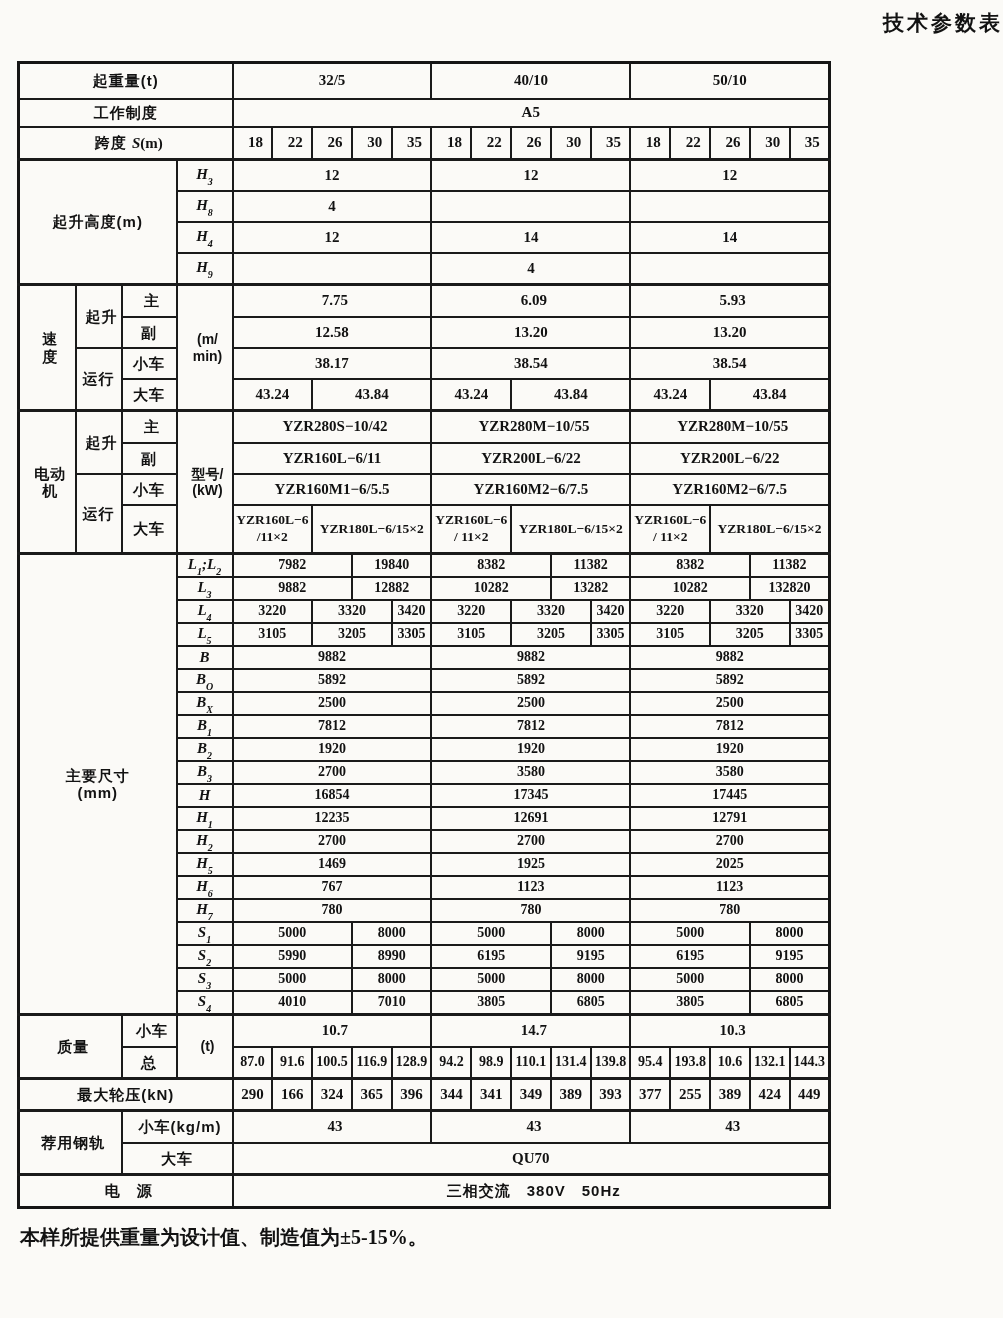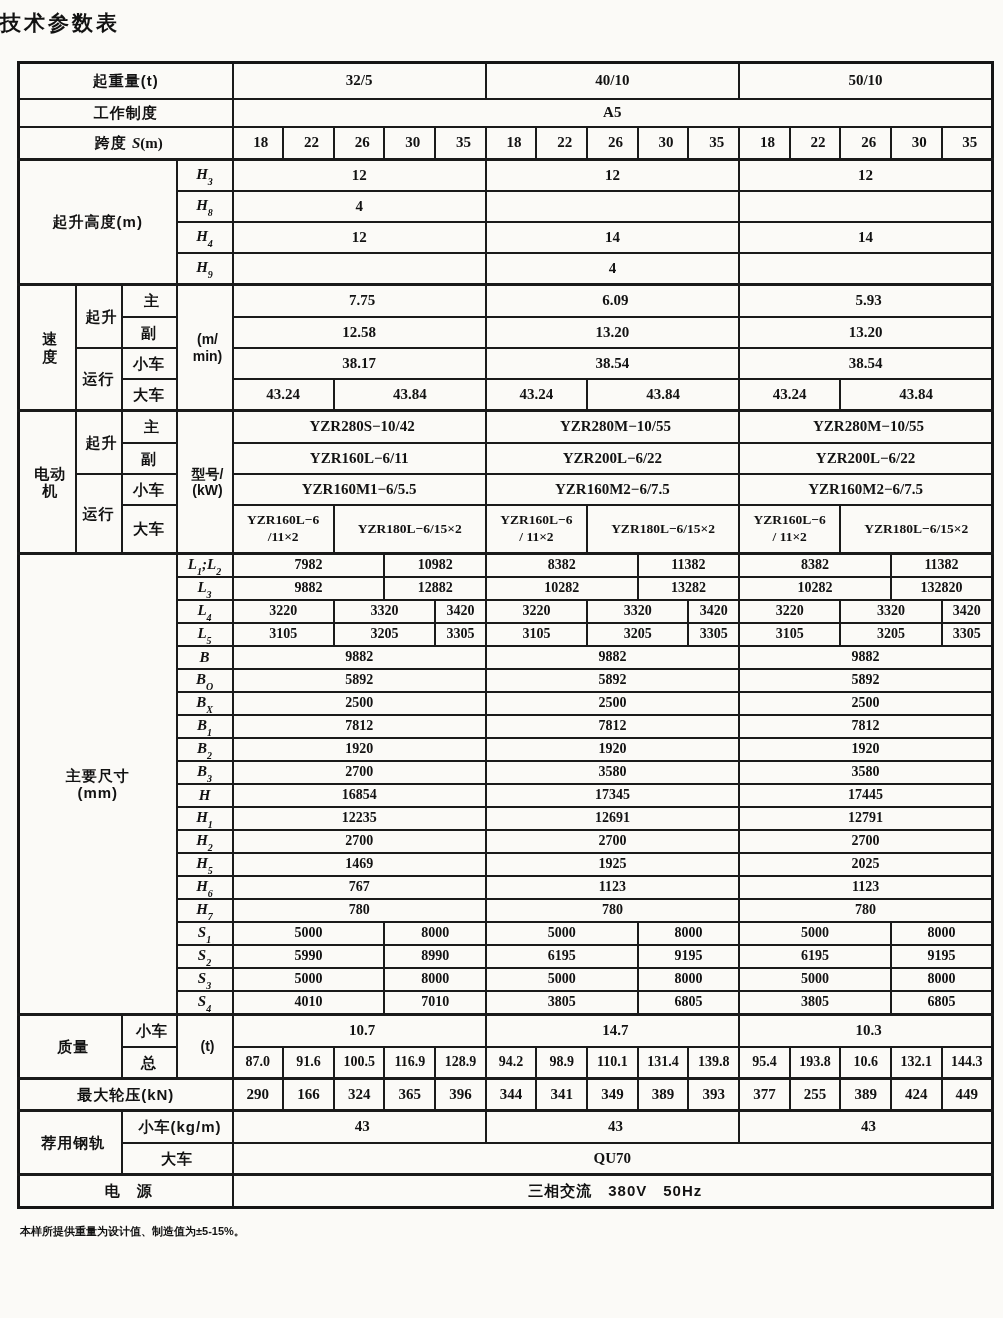--- a/index.html
+++ b/index.html
@@ -4,32 +4,32 @@
 <style>
   html,body{margin:0;padding:0;}
   body{
     width:1003px;height:1318px;
     background:#fbfaf7;
     color:#121212;
     font-family:"Liberation Serif","DejaVu Serif",serif;
     position:relative;
   }
   .title{
-    text-align:left;
+    text-align:right;
     font-family:"Liberation Sans","DejaVu Sans",sans-serif;
     font-weight:bold;
     font-size:21px;
     letter-spacing:3px;
     padding-top:9px;
     margin:0;
   }
   table.spec{
     border-collapse:collapse;
     table-layout:fixed;
-    width:977px;
+    width:814px;
     margin:24px 0 0 17px;
     border:3px solid #151515;
   }
   td{
     border:2px solid #1a1a1a;
     text-align:center;
     vertical-align:middle;
     font-size:15px;
     font-weight:bold;
     padding:0 1px;
@@ -41,23 +41,23 @@
     font-family:"Liberation Sans","DejaVu Sans",sans-serif;
     font-weight:bold;
     letter-spacing:1px;
   }
   td.dim{font-size:14px;}
   td.sym i{font-style:italic;font-size:15px;}
   td.sym sub{font-size:10px;position:relative;bottom:-2px;font-style:italic;}
   .u{font-family:"Liberation Sans","DejaVu Sans",sans-serif;font-weight:bold;font-size:14px;}
   .l2{line-height:1.25;font-size:13.5px;}
   .footer{
-    font-family:Liberation Sans, sans-serif;
+    font-family:Liberation Serif, serif;
     font-weight:bold;
-    font-size:11px;
+    font-size:20px;
     margin:15px 0 0 20px;
   }
   
   tr.h38 td{height:34px;} tr.h30 td{height:26px;border-radius:10px;} tr.h34 td{height:30px;padding-left:7px;}
   tr.h33 td{height:29px;} tr.h52 td{height:46px;} tr.h25 td{height:21px;}
 </style>
 </head>
 <body>
 
 <h1 class="title">技术参数表</h1>
@@ -222,21 +222,21 @@
     <td colspan="3" class="l2">YZR180L−6/15×2</td>
   </tr>
 
   <tr class="h25 sect">
     <td colspan="3" rowspan="20" class="cjk">
           <div>主要尺寸</div>
           <div>(mm)</div>
         </td>
     <td class="sym dim"><i>L</i><sub>1</sub><i>;L</i><sub>2</sub></td>
     <td colspan="3" class="dim">7982</td>
-    <td colspan="2" class="dim">10982</td>
+    <td colspan="2" class="dim">19840</td>
     <td colspan="3" class="dim">8382</td>
     <td colspan="2" class="dim">11382</td>
     <td colspan="3" class="dim">8382</td>
     <td colspan="2" class="dim">11382</td>
   </tr>
 
   <tr class="h25">
     <td class="sym dim"><i>L</i><sub>3</sub></td>
     <td colspan="3" class="dim">9882</td>
     <td colspan="2" class="dim">12882</td>

